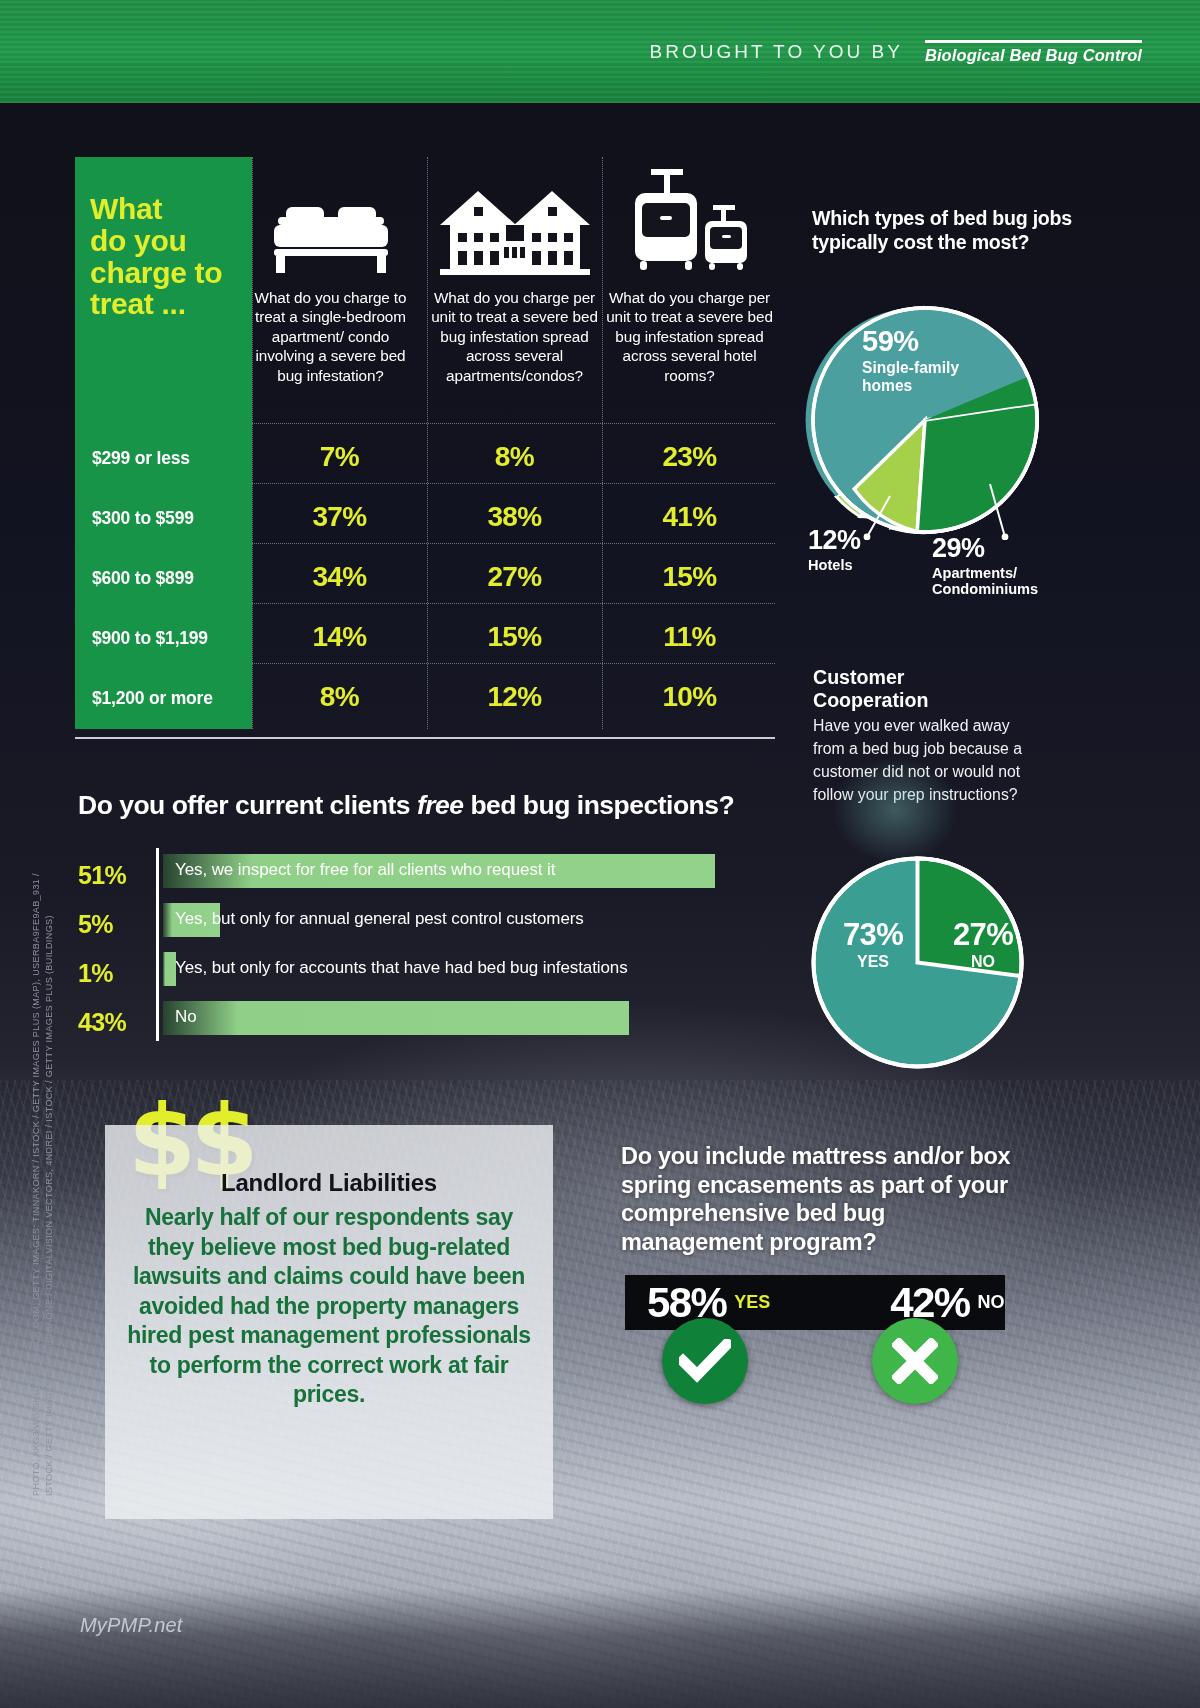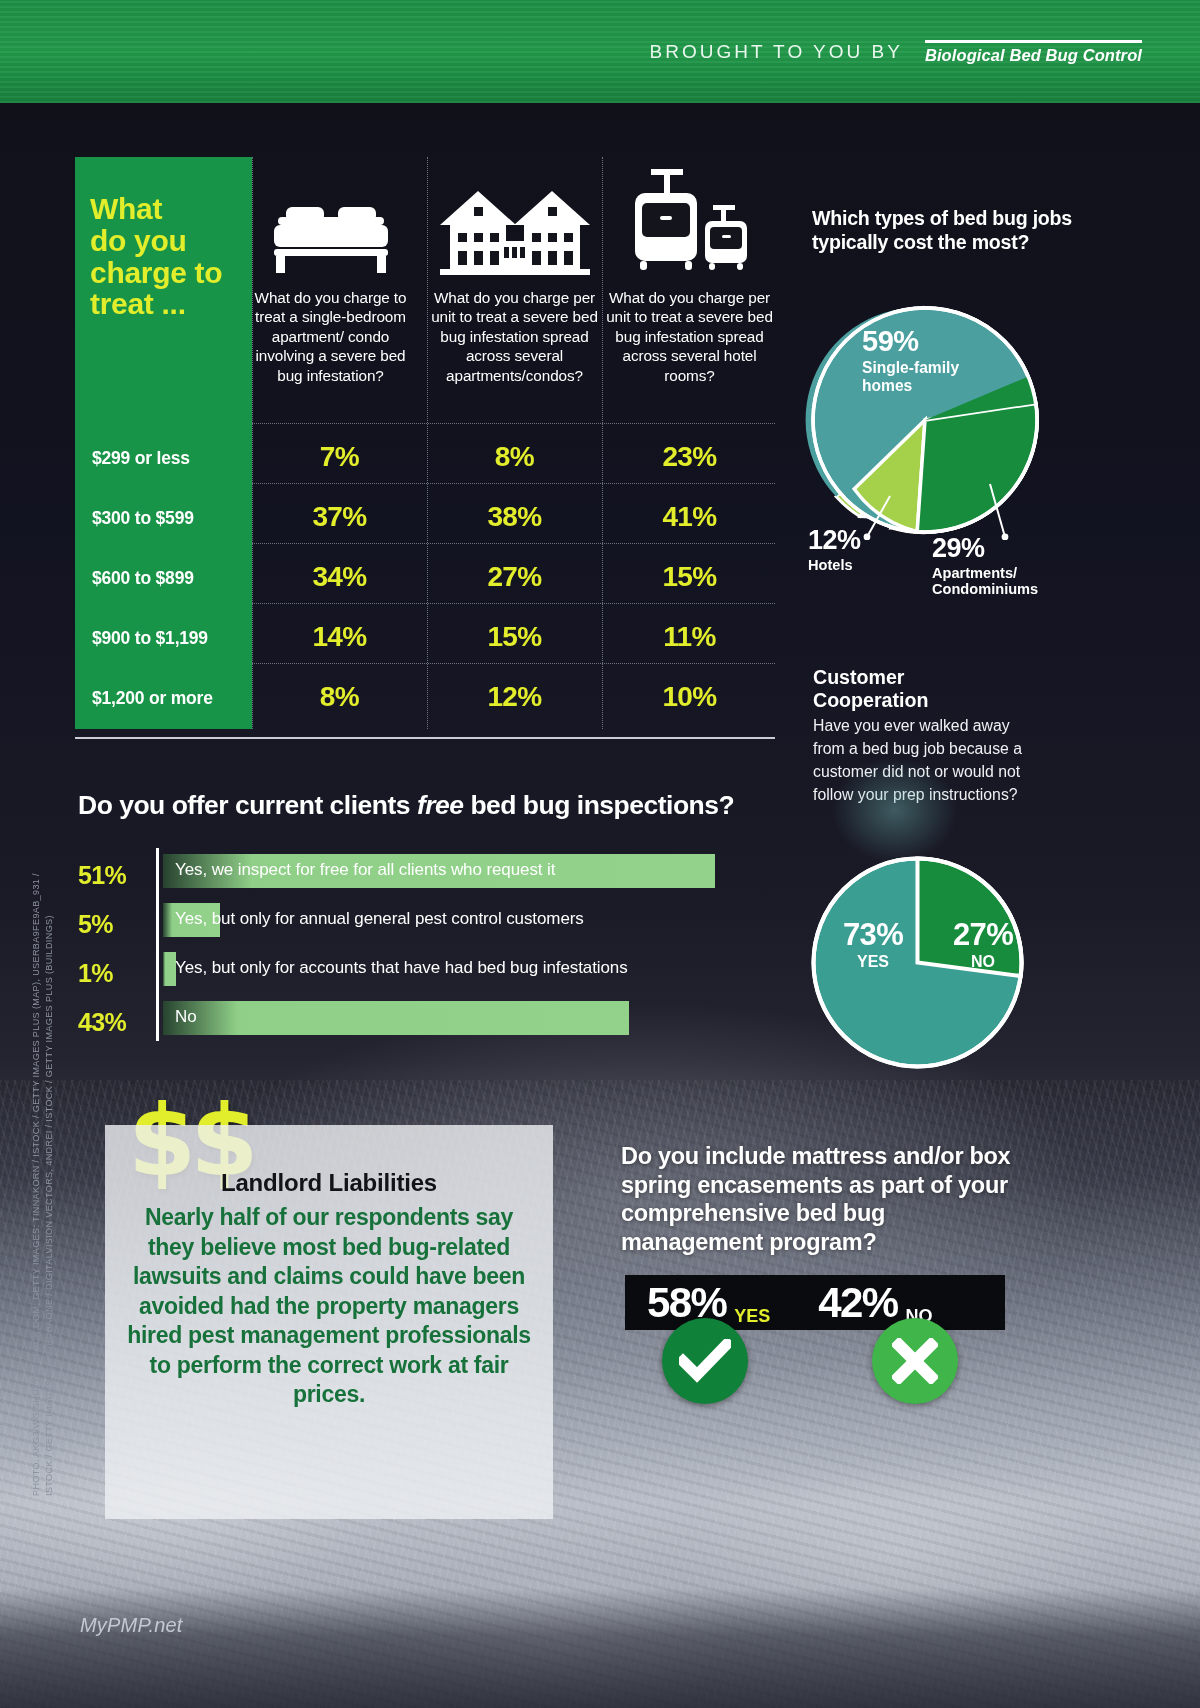--- a/index.html
+++ b/index.html
@@ -208,21 +208,21 @@
   #enc-q {
     position: absolute; left: 621px; top: 1142px; width: 400px;
     color: #ffffff; font-size: 23.5px; font-weight: bold; line-height: 28.5px;
     letter-spacing: -.3px; text-shadow: 0 1px 4px rgba(0,0,0,.45);
   }
   #enc-band {
     position: absolute; left: 625px; top: 1275px; width: 380px; height: 55px;
     background: #0a0b0f;
     display: flex; align-items: center;
   }
-  .enc-item { display: flex; align-items: flex-end; }
+  .enc-item { display: flex; align-items: center; }
   .enc-num { color: #ffffff; font-size: 42px; font-weight: bold; letter-spacing: -1.6px; }
   .enc-yn { font-size: 18px; font-weight: bold; margin-left: 8px; }
   .badge {
     position: absolute; width: 86px; height: 86px; border-radius: 50%;
     display: flex; align-items: center; justify-content: center;
     box-shadow: 0 2px 6px rgba(0,0,0,.4);
   }
   #badge-yes { left: 662px; top: 1318px; background: #108139; }
   #badge-no  { left: 872px; top: 1318px; background: #3fb54a; }
 
@@ -491,21 +491,21 @@
     <div id="land-title">Landlord Liabilities</div>
     <div id="land-body">Nearly half of our respondents say they believe most bed bug-related lawsuits and claims could have been avoided had the property managers hired pest management professionals to perform the correct work at fair prices.</div>
   </div>
 
   <div id="enc-q">Do you include mattress and/or box spring encasements as part of your comprehensive bed bug management program?</div>
   <div id="enc-band">
     <div class="enc-item" style="margin-left:22px;">
       <span class="enc-num">58%</span>
       <span class="enc-yn" style="color:#e2ed2b;">YES</span>
     </div>
-    <div class="enc-item" style="margin-left:48px;">
+    <div class="enc-item" style="margin-left:120px;">
       <span class="enc-num">42%</span>
       <span class="enc-yn" style="color:#ffffff;">NO</span>
     </div>
   </div>
   <div class="badge" id="badge-yes">
     <svg width="52" height="44" viewBox="0 0 52 44" aria-hidden="true">
       <path d="M4 22 L18 36 L48 5" fill="none" stroke="#ffffff" stroke-width="11" stroke-linecap="square" stroke-linejoin="miter"></path>
     </svg>
   </div>
   <div class="badge" id="badge-no">

